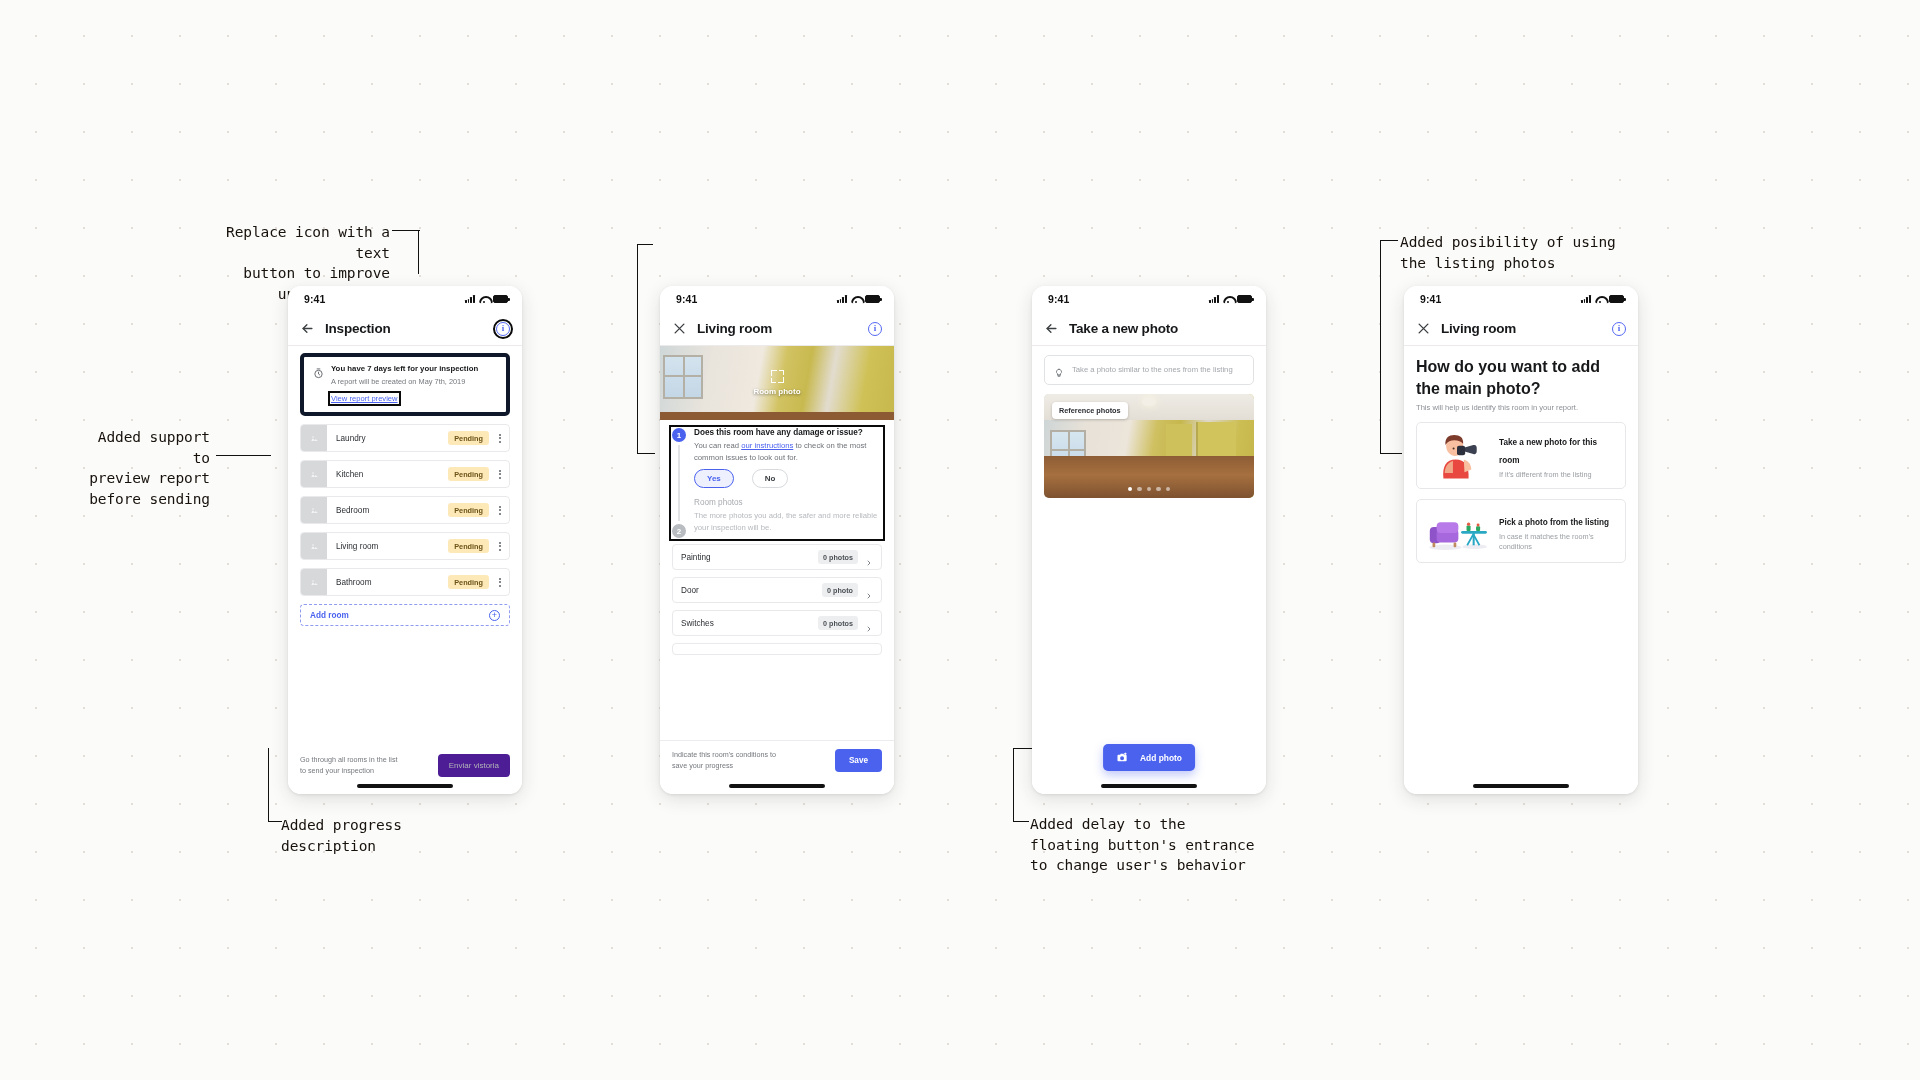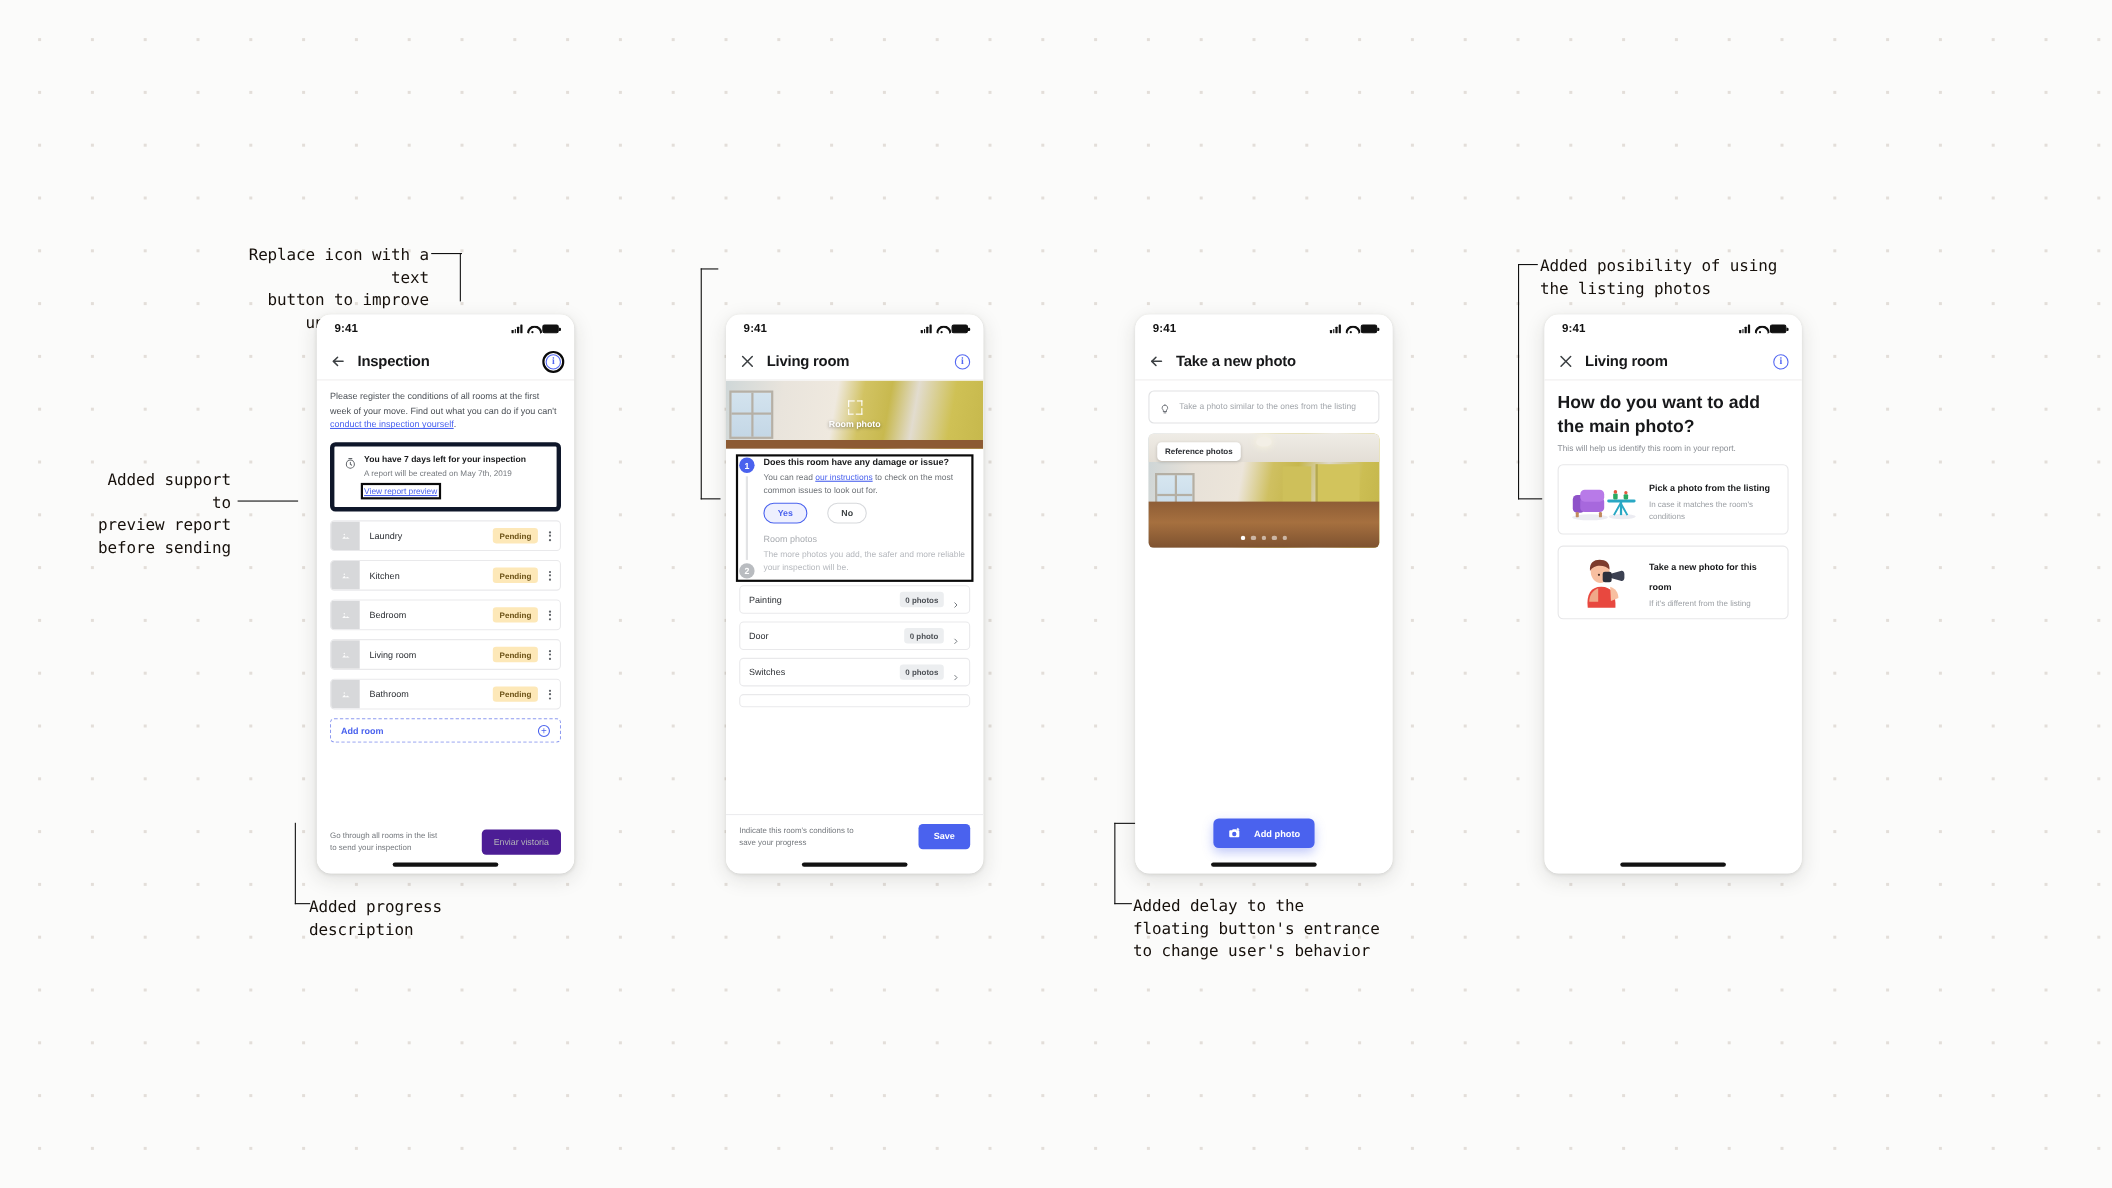--- a/index.html
+++ b/index.html
@@ -135,21 +135,21 @@
     display: flex; align-items: center; padding: 0 12px; gap: 6px;
   }
   .s1-footer .ftext { font-size: 7.2px; color: #74787d; line-height: 1.45; max-width: 100px;}
   .btn-disabled {
     margin-left: auto; background: #4c1d95; color: #b2b4b8; font-size: 8px;
     border-radius: 4px; padding: 7px 11px; font-weight: 500;
   }
 
   
   .hero {
-    height: 62px; position: relative; overflow: hidden;
+    height: 74px; position: relative; overflow: hidden;
     background: linear-gradient(100deg,#cfd7d8 0%, #e9e4dc 22%, #efe9df 42%, #d2c363 52%, #c8b94f 62%, #e2dccf 72%, #cfc155 86%, #c6b84c 100%);
   }
   .hero .room-window {
     position:absolute; left: 3px; top: 9px; width: 40px; height: 44px;
     background: linear-gradient(180deg,#d3e3ee,#c4d7e6);
     border: 2px solid #b5b0a6;
   }
   .hero .room-window::before{content:'';position:absolute;left:50%;top:0;bottom:0;width:2px;background:#b5b0a6;}
   .hero .room-window::after{content:'';position:absolute;top:46%;left:0;right:0;height:2px;background:#b5b0a6;}
   .hero .floorstrip{position:absolute;left:0;right:0;bottom:0;height:8px;background:#8c5a33;}
@@ -328,23 +328,20 @@
             <path d="M11 18l-6-6 6-6"></path>
           </svg>
       </span>
       <span class="title">Inspection</span>
       <span class="nav-right">
         <span class="info-circle hl-box">i</span>
       </span>
     </div>
 
     <div class="bodyarea">
-      <div class="s1-intro">
-        <span>Please register the conditions of all rooms at the first week of your move. Find out what you can do if you can't </span><a href="#">conduct the inspection yourself</a><span>.</span>
-      </div>
 
       <div class="alertcard">
         <span class="timer-ic">
           <svg viewBox="0 0 24 24" fill="none" stroke="currentColor" stroke-width="2">
               <circle cx="12" cy="13" r="8"></circle>
               <path d="M12 9v4l2.5 2" stroke-linecap="round"></path>
               <path d="M9 2h6" stroke-linecap="round"></path>
             </svg>
         </span>
         <div>
@@ -633,20 +630,39 @@
       </span>
       <span class="title">Living room</span>
       <span class="nav-right">
         <span class="info-circle">i</span>
       </span>
     </div>
 
     <div class="bodyarea">
       <div class="q-title">How do you want to add the main photo?</div>
       <div class="q-sub">This will help us identify this room in your report.</div>
+
+      <div class="optcard">
+        <span class="illu">
+          <svg viewBox="0 0 100 66" style="width:100%;height:100%">
+            <path d="M30 66c-2-18 4-28 18-28s20 10 19 28z" fill="#e8483f"></path>
+            <path d="M34 18c0-9 5-14 13-14s13 5 12 15c-1 9-6 14-12 14s-13-6-13-15z" fill="#f8bfa0"></path>
+            <path d="M33 17c-1-11 5-15 13-15s14 4 13 13c-3-3-7-5-13-5-5 0-10 2-13 7z" fill="#7d3b2c"></path>
+            <path d="M56 22l18-5c3-1 5 1 5 4v5c0 3-2 5-5 4l-18-5z" fill="#3c4152"></path>
+            <rect x="50" y="18" width="12" height="14" rx="3" fill="#2c303d"></rect>
+            <circle cx="45" cy="22" r="1.5" fill="#4a3026"></circle>
+            <path d="M60 38c7 2 11 8 11 15l-10 4z" fill="#f8bfa0"></path>
+            <path d="M44 40c-8 3-12 10-12 18h12z" fill="#f0a889"></path>
+          </svg>
+        </span>
+        <span class="otxt">
+          <span class="ot">Take a new photo for this room</span>
+          <span class="od" style="display:block">If it's different from the listing</span>
+        </span>
+      </div>
 
       <div class="optcard">
         <span class="illu">
           <svg viewBox="0 0 100 66" style="width:100%;height:100%">
             <ellipse cx="33" cy="57" rx="24" ry="4" fill="#ececf2"></ellipse>
             <ellipse cx="76" cy="56" rx="18" ry="3.5" fill="#ececf2"></ellipse>
             <rect x="10" y="27" width="16" height="24" rx="6" fill="#8e52c9"></rect>
             <rect x="20" y="30" width="32" height="20" rx="6" fill="#a768dd"></rect>
             <rect x="20" y="20" width="32" height="16" rx="6" fill="#b87ae8"></rect>
             <rect x="14" y="50" width="4" height="7" rx="1.6" fill="#c08a5e"></rect>
@@ -659,36 +675,17 @@
             <circle cx="67" cy="23" r="2.4" fill="#e4593f"></circle>
             <circle cx="81" cy="24" r="2.2" fill="#e4593f"></circle>
           </svg>
         </span>
         <span class="otxt">
           <span class="ot">Pick a photo from the listing</span>
           <span class="od" style="display:block">In case it matches the room's conditions</span>
         </span>
       </div>
 
-      <div class="optcard">
-        <span class="illu">
-          <svg viewBox="0 0 100 66" style="width:100%;height:100%">
-            <path d="M30 66c-2-18 4-28 18-28s20 10 19 28z" fill="#e8483f"></path>
-            <path d="M34 18c0-9 5-14 13-14s13 5 12 15c-1 9-6 14-12 14s-13-6-13-15z" fill="#f8bfa0"></path>
-            <path d="M33 17c-1-11 5-15 13-15s14 4 13 13c-3-3-7-5-13-5-5 0-10 2-13 7z" fill="#7d3b2c"></path>
-            <path d="M56 22l18-5c3-1 5 1 5 4v5c0 3-2 5-5 4l-18-5z" fill="#3c4152"></path>
-            <rect x="50" y="18" width="12" height="14" rx="3" fill="#2c303d"></rect>
-            <circle cx="45" cy="22" r="1.5" fill="#4a3026"></circle>
-            <path d="M60 38c7 2 11 8 11 15l-10 4z" fill="#f8bfa0"></path>
-            <path d="M44 40c-8 3-12 10-12 18h12z" fill="#f0a889"></path>
-          </svg>
-        </span>
-        <span class="otxt">
-          <span class="ot">Take a new photo for this room</span>
-          <span class="od" style="display:block">If it's different from the listing</span>
-        </span>
-      </div>
-
       <div class="homebar"></div>
     </div>
   </div>
 
 </div>
 
 </body></html>

